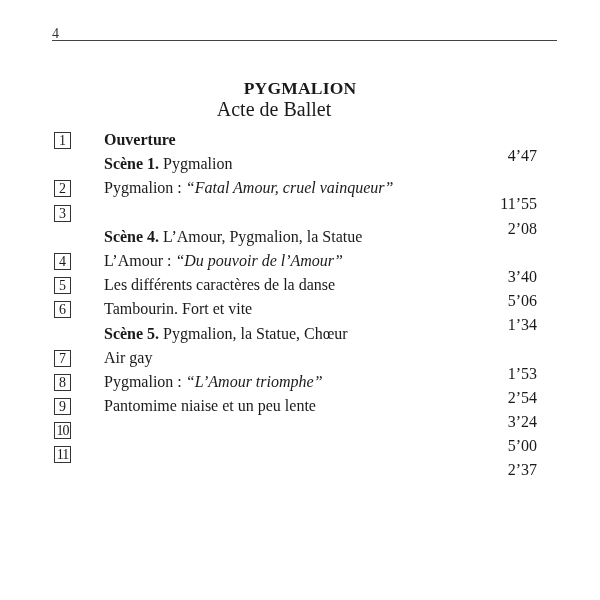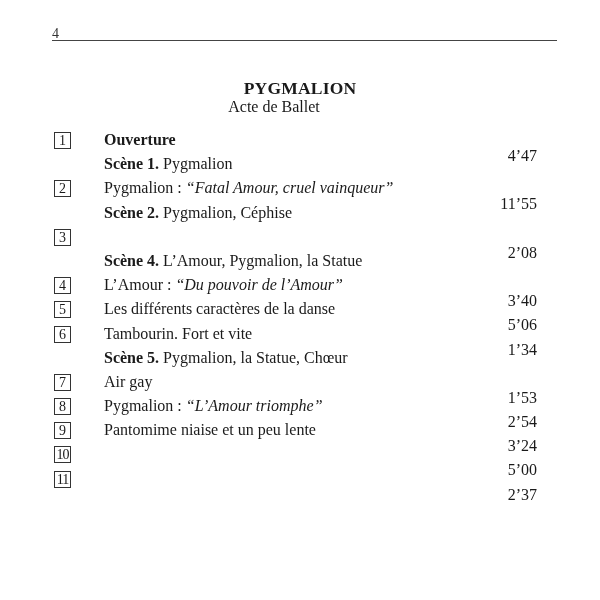--- a/index.html
+++ b/index.html
@@ -3,21 +3,21 @@
 <meta charset="utf-8">
 <style>
   html, body { margin: 0; padding: 0; }
   body {
     width: 600px; height: 600px; background: #ffffff; position: relative; overflow: hidden;
     font-family: "Liberation Serif", "DejaVu Serif", serif; color: #1a1a1a;
   }
   .page-number { position: absolute; left: 52px; top: 26px; font-size: 14px; color: #333; }
   .top-rule { position: absolute; left: 52px; top: 40px; width: 505px; height: 0; border-top: 1.5px solid #444; }
   .title { position: absolute; left: 0; width: 600px; top: 78px; text-align: center; font-weight: bold; font-size: 17.5px; letter-spacing: 0.2px; }
-  .subtitle { position: absolute; left: 0; width: 548px; top: 98px; text-align: center; font-size: 16px; }
+  .subtitle { position: absolute; left: 0; width: 548px; top: 98px; text-align: center; font-size: 20px; }
   .tracklist { position: absolute; left: 0; top: 128px; width: 600px; }
   .row { position: relative; height: 24.2px; font-size: 16px; line-height: 24px; }
   .num-box {
     position: absolute; left: 54px; top: 4px; width: 15px; height: 15px;
     border: 1px solid #333; font-size: 14px; line-height: 15px; text-align: center; box-sizing: content-box;
   }
   .num-box.wide { letter-spacing: -1px; }
   .text { position: absolute; left: 104px; top: 0; white-space: nowrap; }
   .bold { font-weight: bold; }
   .ital { font-style: italic; }
@@ -37,23 +37,20 @@
       <span class="text"><span class="bold">Ouverture</span></span>
       <span class="dur">4’47</span>
     </div>
     <div class="row">
       <span class="text"><span class="bold">Scène 1.</span><span style="white-space: pre;"> Pygmalion</span></span>
     </div>
     <div class="row">
       <span class="num-box">2</span>
       <span class="text"><span style="white-space: pre;">Pygmalion : </span><span class="ital">“Fatal Amour, cruel vainqueur”</span></span>
       <span class="dur">11’55</span>
-    </div>
-    <div class="row">
-      <span class="text"><span class="bold">Scène 2.</span><span style="white-space: pre;"> Pygmalion, Céphise</span></span>
     </div>
     <div class="row">
       <span class="num-box">3</span>
       <span class="dur">2’08</span>
     </div>
     <div class="row">
       <span class="text"><span class="bold">Scène 4.</span><span style="white-space: pre;"> L’Amour, Pygmalion, la Statue</span></span>
     </div>
     <div class="row">
       <span class="num-box">4</span>

